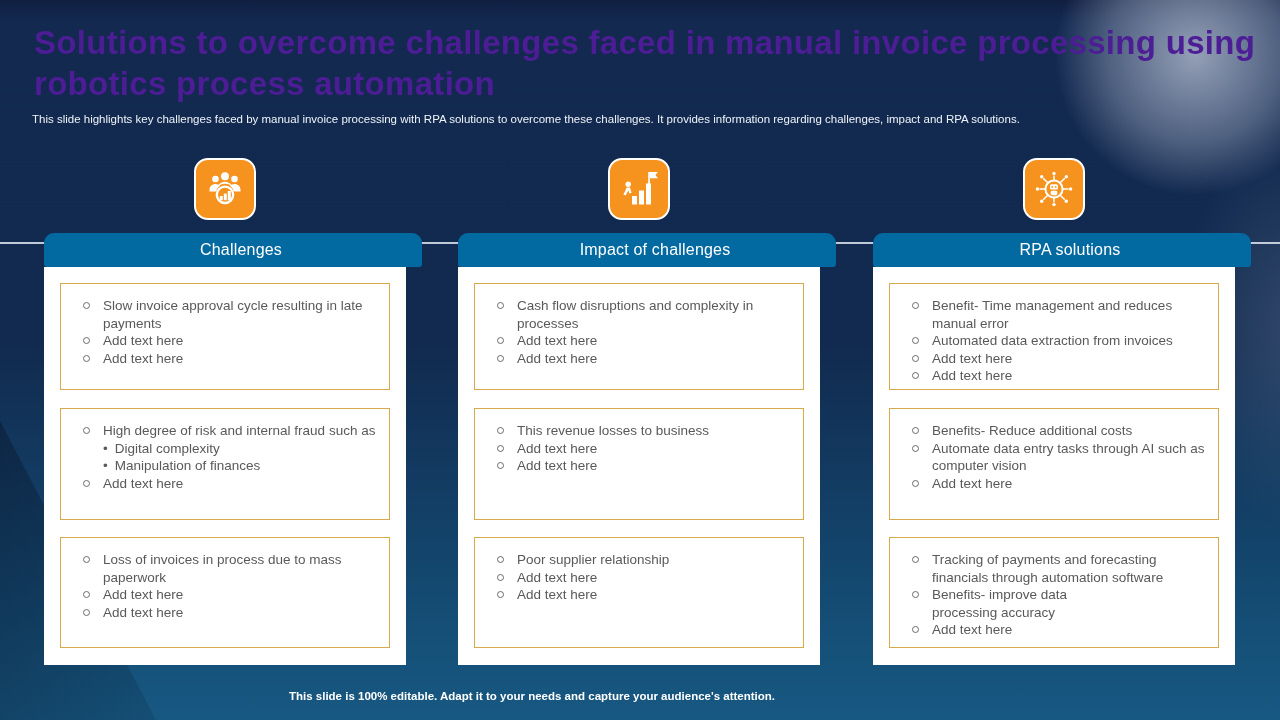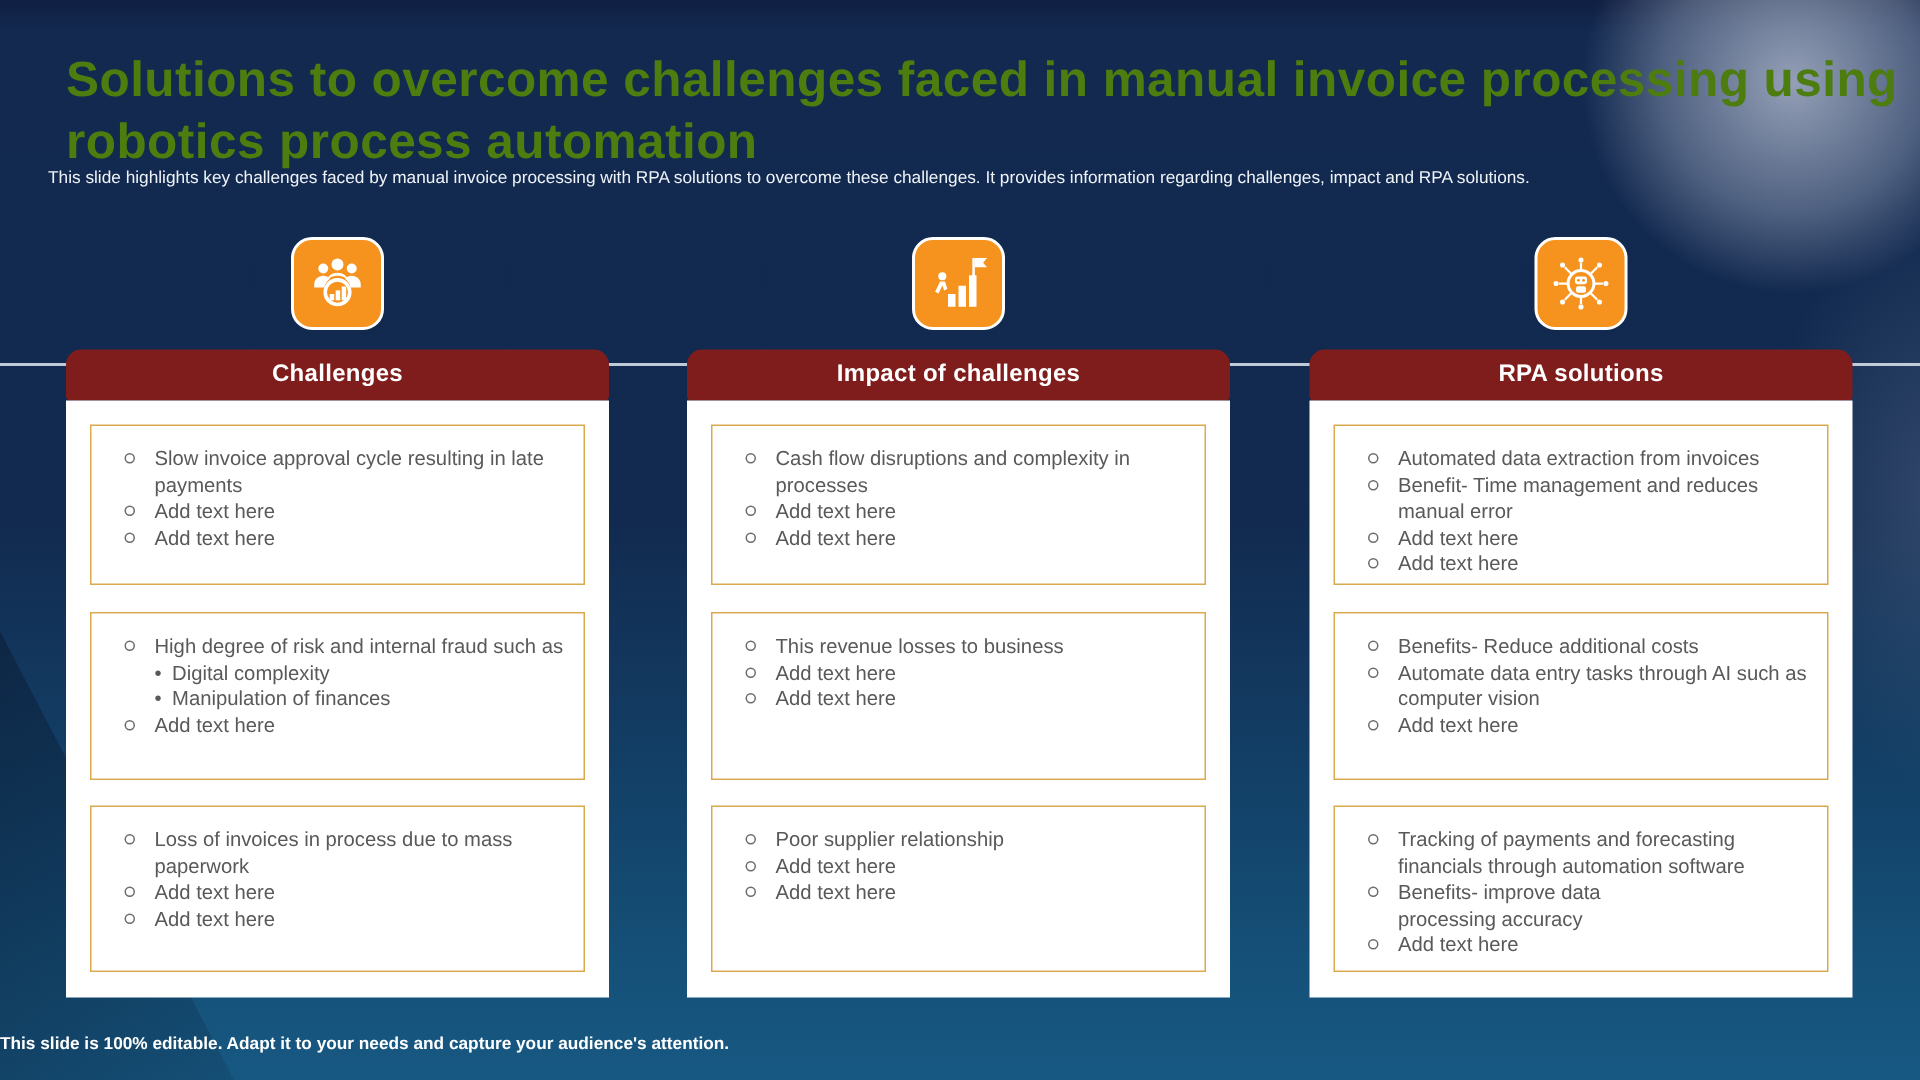--- a/index.html
+++ b/index.html
@@ -15,42 +15,42 @@
       radial-gradient(circle 195px at 1195px 55px, rgba(155,166,188,0.95) 0%, rgba(150,162,186,0.45) 45%, rgba(150,162,186,0) 72%),
       radial-gradient(ellipse 170px 280px at 1295px 330px, rgba(120,142,172,0.30) 0%, rgba(120,142,172,0) 70%);
   }
   .bg-streak{
     position:absolute;left:0;top:380px;width:300px;height:340px;pointer-events:none;
     background:linear-gradient(115deg, rgba(8,20,42,0.45), rgba(8,20,42,0));
     clip-path:polygon(0 12%, 52% 100%, 0 100%);
   }
   .title{
     position:absolute;left:32px;top:20px;width:1225px;
-    color:#4d7c0f;font-size:33px;line-height:41px;font-weight:700;letter-spacing:0.3px;margin:12px;
+    color:#4c1d95;font-size:33px;line-height:41px;font-weight:700;letter-spacing:0.3px;margin:2px;
   }
   .subtitle{
     position:absolute;left:32px;top:112px;width:1200px;
     color:#eef3f8;font-size:11.5px;line-height:15px;font-weight:400;
   }
   .divider-line{
     position:absolute;left:0;top:242px;width:1280px;height:2px;background:#dde6ee;opacity:0.85;
   }
   .column{position:absolute;top:0;width:362px;height:720px;}
   .col-1{left:44px}.col-2{left:458px}.col-3{left:873px}
   .icon-tile{
     position:absolute;left:150px;top:158px;width:62px;height:62px;
     background:#F6921E;border:2px solid #ffffff;border-radius:14px;box-sizing:border-box;
     display:flex;align-items:center;justify-content:center;
   }
   .icon-tile svg{width:48px;height:48px;display:block;}
   .col-header{
     position:absolute;left:0;top:233px;width:362px;height:34px;
-    background:#7f1d1d;border-radius:10px 10px 3px 3px;
+    background:#0369a1;border-radius:10px 10px 3px 3px;
     display:flex;align-items:center;justify-content:center;
-    color:#ffffff;font-size:16px;font-weight:700;letter-spacing:0.2px;
+    color:#ffffff;font-size:16px;font-weight:400;letter-spacing:0.2px;padding-left:16px;
   }
   .panel{
     position:absolute;left:0;top:267px;width:362px;height:398px;background:#ffffff;
   }
   .tbox{
     position:absolute;left:16px;width:330px;box-sizing:border-box;
     background:#ffffff;border:1px solid #D9A94E;
     padding:13px 10px 0 22px;
   }
   .b1{top:16px;height:107px}.b2{top:141px;height:112px}.b3{top:270px;height:111px}
@@ -60,21 +60,21 @@
     margin:5px 13px 0 0;box-sizing:border-box;
   }
   .txt{
     color:#595959;font-size:13.5px;line-height:17.5px;white-space:pre-line;
   }
   .sub{
     margin-left:20px;color:#595959;font-size:13.5px;line-height:17.5px;
   }
   .sub::before{content:"•";margin-right:7px;}
   .footer{
-    position:absolute;left:0;top:690px;width:1064px;text-align:left;
+    position:absolute;left:0;top:690px;width:1064px;text-align:center;
     color:#ffffff;font-size:11.5px;font-weight:700;
   }
   .page-num{
     position:absolute;right:28px;top:697px;color:#ffffff;font-size:11px;font-weight:400;margin-top:32px;
   }
 </style>
 </head>
 <body>
 
 <div class="bg-blob"></div>
@@ -247,25 +247,25 @@
       </g>
     </svg>
   </div>
   <div class="col-header">
     <span>RPA solutions</span>
   </div>
   <div class="panel">
     <div class="tbox b1">
       <div class="item">
           <span class="blt"></span>
+          <span class="txt">Benefit- Time management and reduces manual error</span>
+        </div>
+      <div class="item">
+          <span class="blt"></span>
           <span class="txt">Automated data extraction from invoices</span>
-        </div>
-      <div class="item">
-          <span class="blt"></span>
-          <span class="txt">Benefit- Time management and reduces manual error</span>
         </div>
       <div class="item">
           <span class="blt"></span>
           <span class="txt">Add text here</span>
         </div>
       <div class="item">
           <span class="blt"></span>
           <span class="txt">Add text here</span>
         </div>
     </div>

